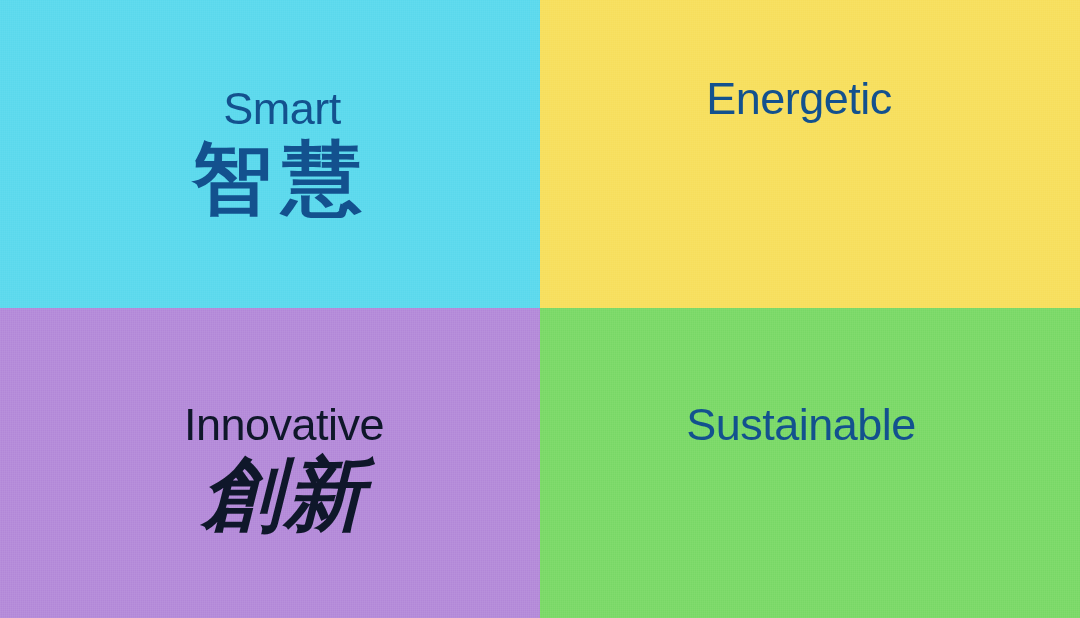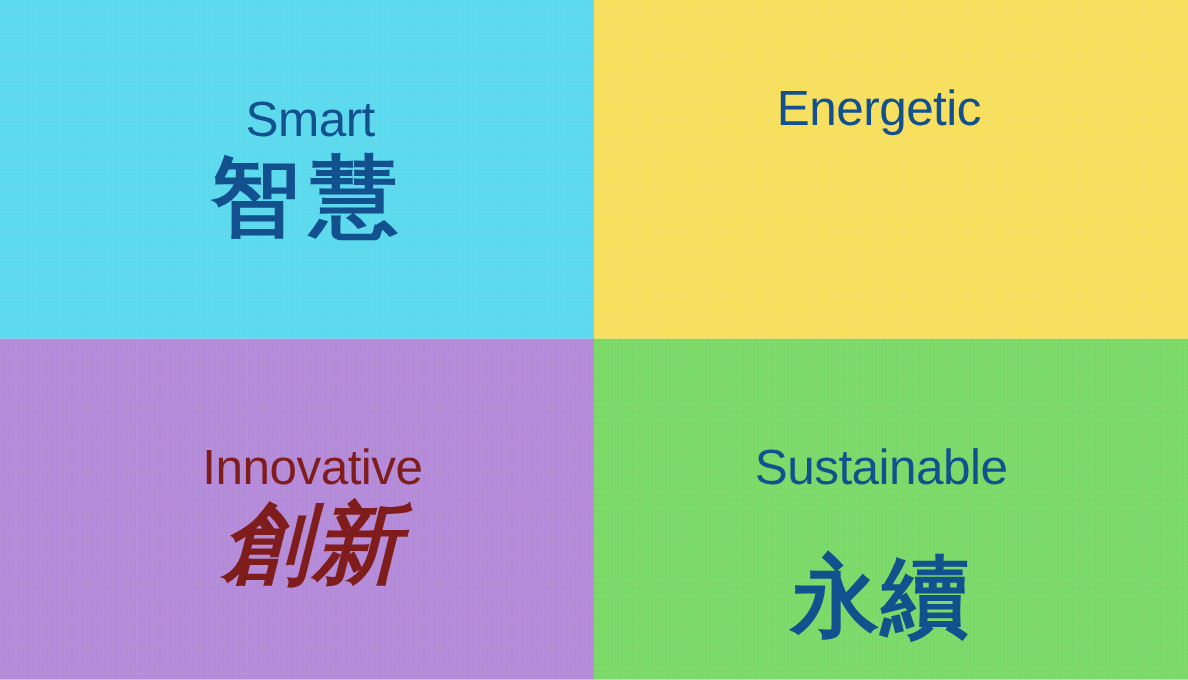--- a/index.html
+++ b/index.html
@@ -91,27 +91,26 @@
       <div class="label-zh">智慧</div>
     </div>
   </div>
 
   <div class="quadrant" id="q-energetic" style="background-color: rgb(247, 223, 94); color: rgb(19, 81, 142);">
     <div class="q-inner">
       <div class="label-en">Energetic</div>
     </div>
   </div>
 
-  <div class="quadrant" id="q-innovative" style="background-color: rgb(180, 138, 217); color: #7f1d1d;">
+  <div class="quadrant" id="q-innovative" style="background-color: rgb(180, 138, 217); color: #0f172a;">
     <div class="q-inner">
       <div class="label-en">Innovative</div>
       <div class="label-zh">創新</div>
     </div>
   </div>
 
   <div class="quadrant" id="q-sustainable" style="background-color: rgb(123, 217, 104); color: rgb(19, 81, 142);">
     <div class="q-inner">
       <div class="label-en">Sustainable</div>
-      <div class="label-zh">永續</div>
     </div>
   </div>
 
 </div>
 
 </body></html>

